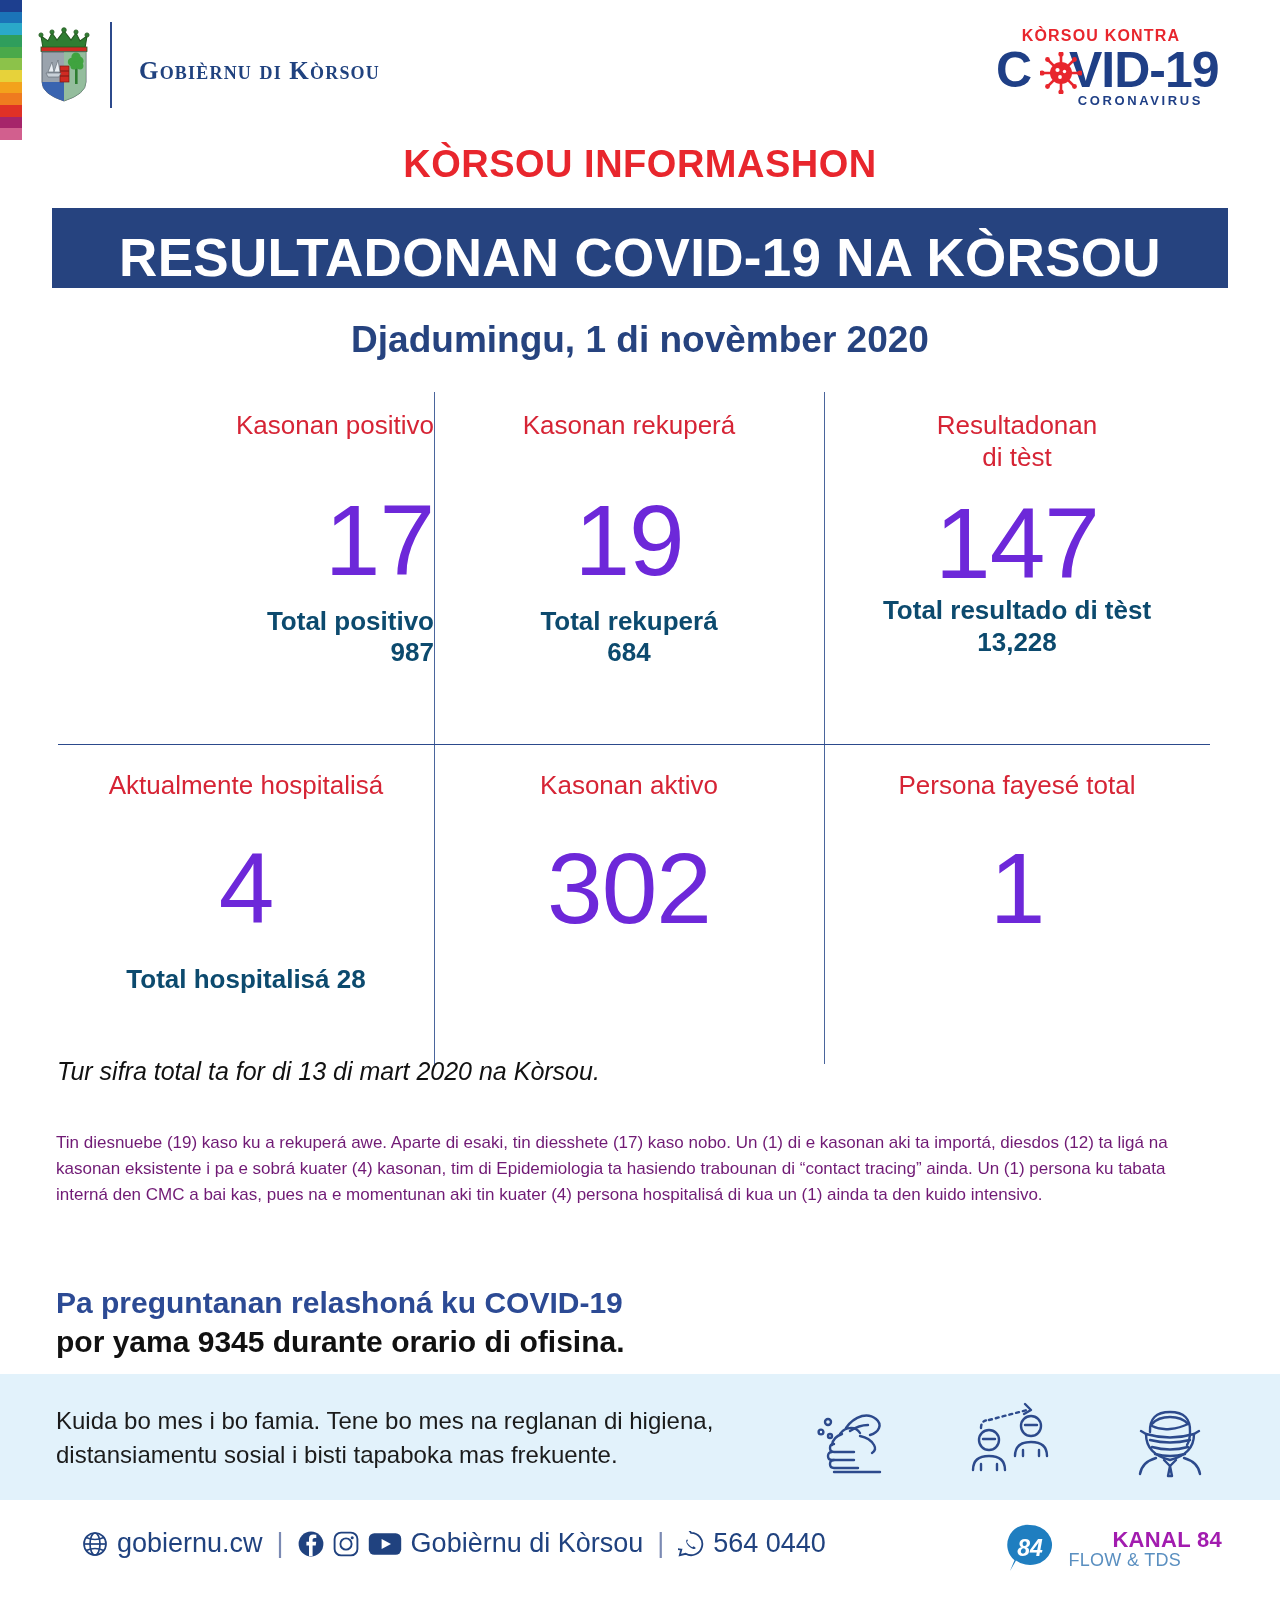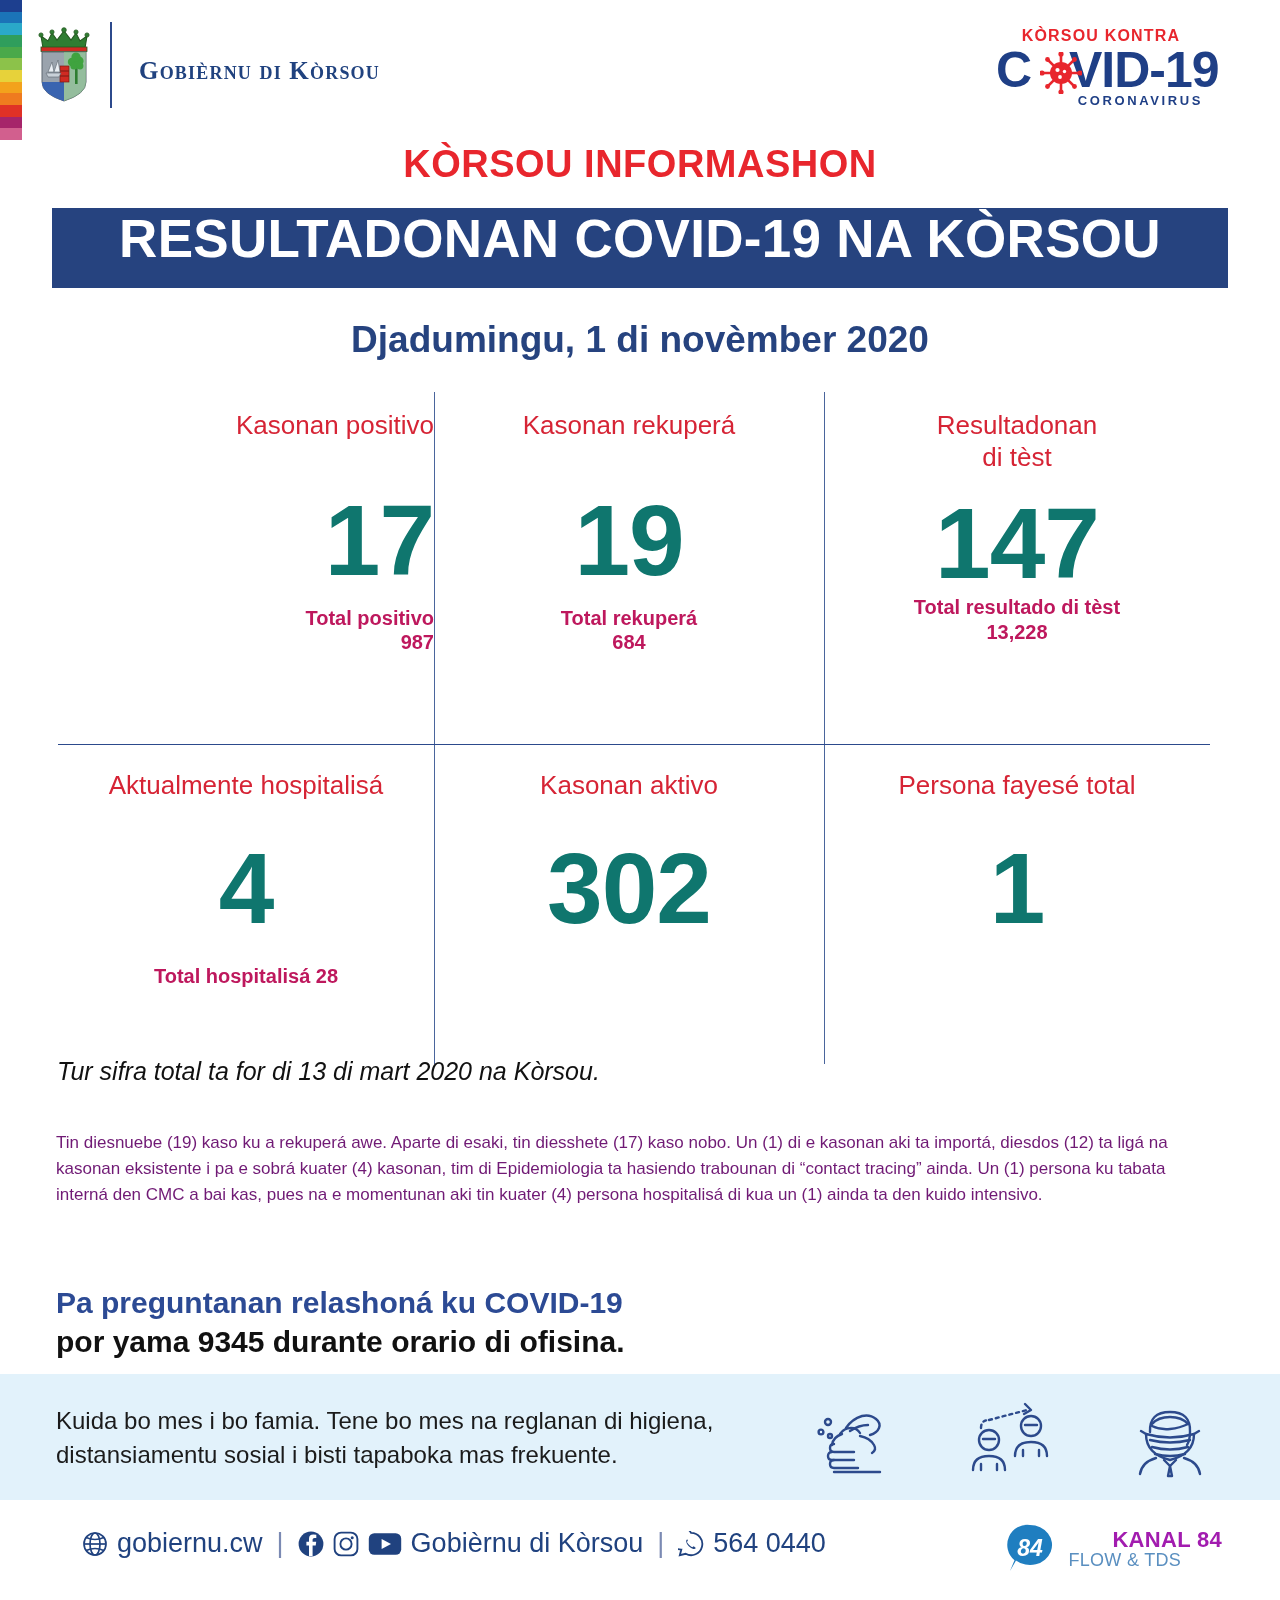--- a/index.html
+++ b/index.html
@@ -81,21 +81,21 @@
   .ultimo {
     position: absolute; left: 0; top: 143px; width: 1280px;
     text-align: center;
     font-size: 38px; font-weight: bold; color: #e8262d;
     letter-spacing: 0.5px;
   }
   .title-bar {
     position: absolute; left: 52px; top: 208px;
     width: 1176px; height: 80px;
     background: #26437f;
-    display: flex; align-items: flex-start; justify-content: center;
+    display: flex; align-items: flex-end; justify-content: center;
   }
   .title-bar span {
     color: #fff; font-size: 53px; font-weight: bold;
     letter-spacing: 0.3px; white-space: nowrap;
   }
   .date-line {
     position: absolute; left: 0; top: 319px; width: 1280px;
     text-align: center;
     font-size: 37px; font-weight: bold; color: #26437f;
   }
@@ -116,25 +116,25 @@
     width: 1152px; height: 1px; background: #2c4a8c;
   }
   .cell {
     position: absolute;
     text-align: center;
   }
   .cell-label {
     font-size: 26px; color: #d62435; line-height: 1.22;
   }
   .cell-big {
-    font-size: 100px; font-weight: bold; color: #0f766e;
+    font-size: 100px; font-weight: normal; color: #6d28d9;
     line-height: 1; letter-spacing: -1px;
   }
   .cell-sub {
-    font-size: 20px; font-weight: bold; color: #be185d;
+    font-size: 26px; font-weight: bold; color: #0c4a6e;
     line-height: 1.22;
   }
 
   
   .c1 { left: 0;    top: 18px;  width: 376px; text-align: right; }
   .c2 { left: 376px;top: 18px;  width: 390px; }
   .c3 { left: 766px;top: 18px;  width: 386px; }
   
   .c4 { left: 0;    top: 378px; width: 376px; }
   .c5 { left: 376px;top: 378px; width: 390px; }

